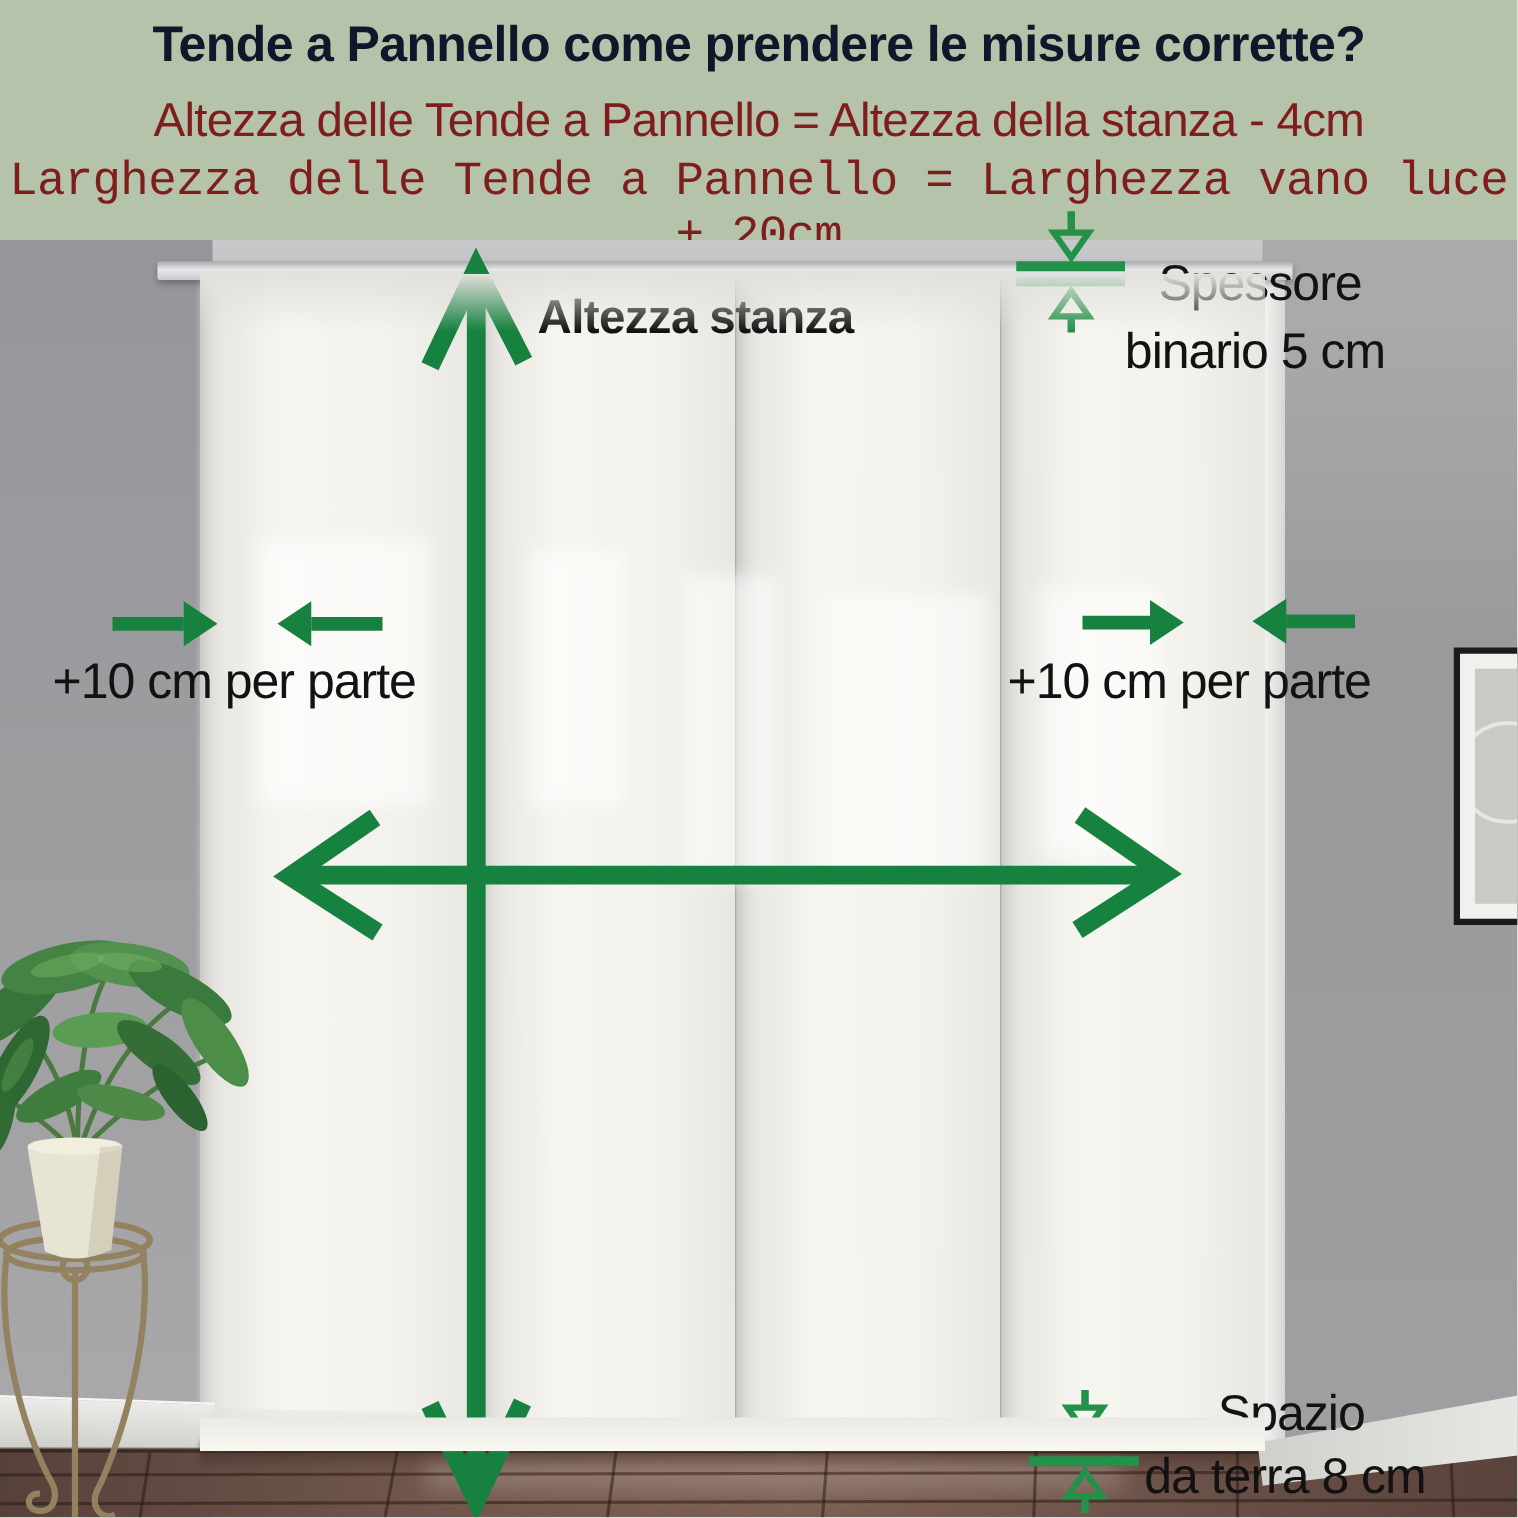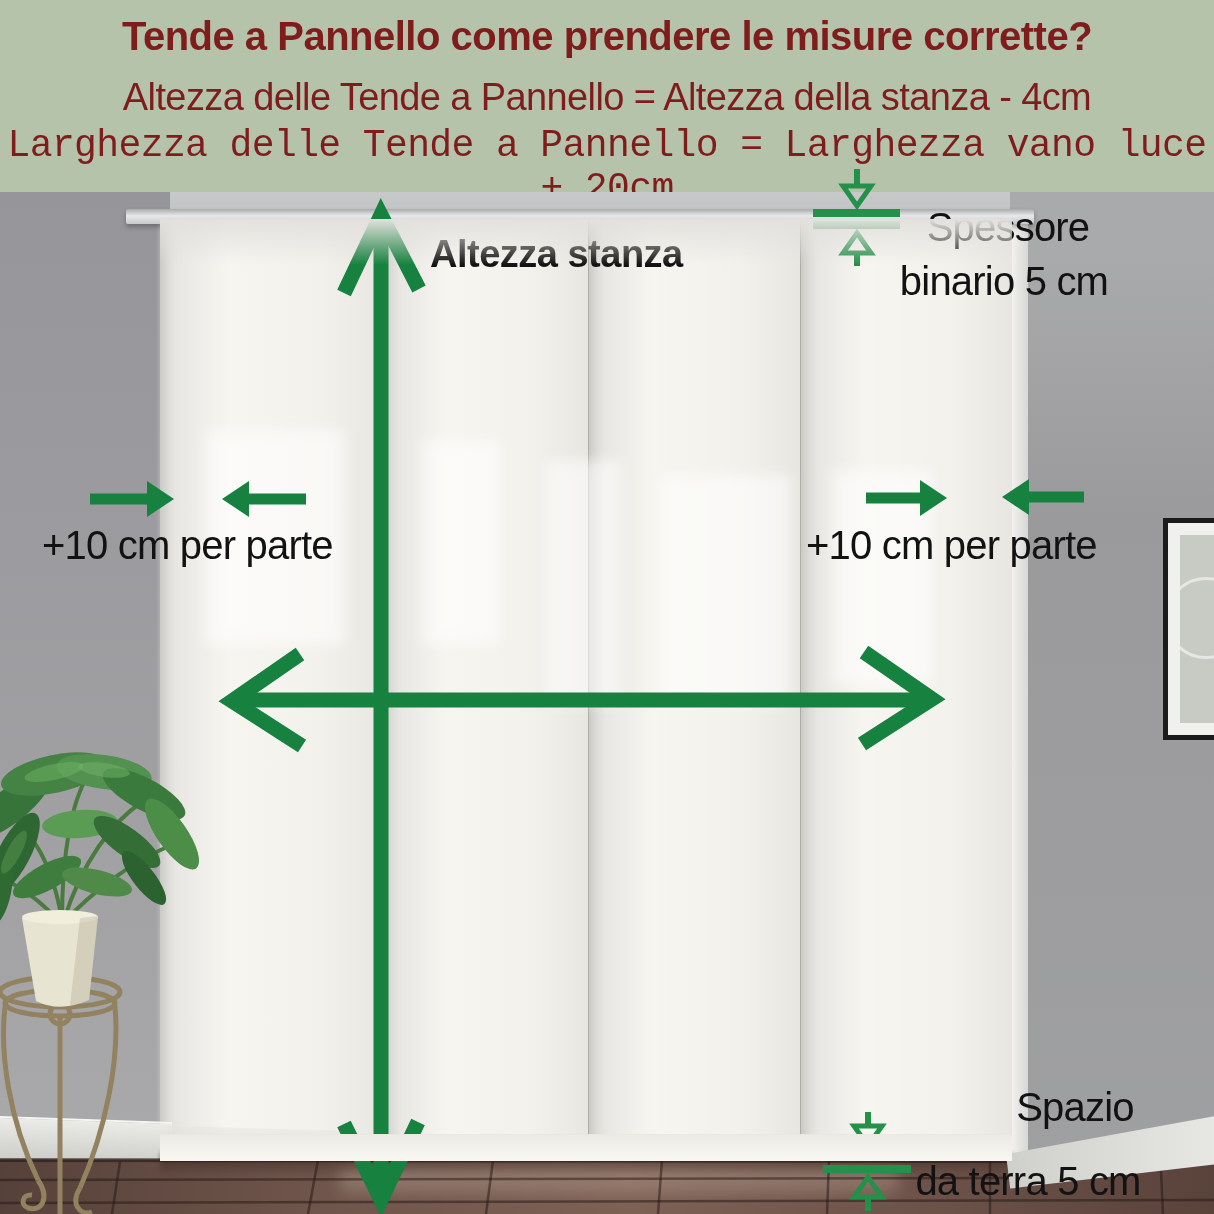--- a/index.html
+++ b/index.html
@@ -4,21 +4,21 @@
 <style>
   html,body{margin:0;padding:0;background:#ffffff;}
   #stage{
     position:relative;width:1214px;height:1214px;overflow:hidden;
     font-family:"Liberation Sans",sans-serif;color:#141414;
     background:#9b9b9d;
   }
   
   .header{position:absolute;left:0;top:0;width:1214px;height:192px;background:#b6c3ab;}
   .title{position:absolute;left:0;top:14px;width:100%;text-align:center;
-         font-size:40px;font-weight:bold;letter-spacing:-0.5px;color:#7f1d1d;}
+         font-size:40px;font-weight:bold;letter-spacing:-0.5px;color:#0f172a;}
   .formula{position:absolute;left:0;width:100%;text-align:center;
          font-size:38px;font-weight:normal;letter-spacing:-0.6px;color:#7f1d1d;}
   .f1{top:76px;} .f2{top:124px;font-family:Liberation Mono, monospace;}
   
   .ceiling{position:absolute;left:0;top:192px;width:1214px;height:100px;
     background:linear-gradient(180deg,#c8c9cb,#aeafb1);
     clip-path:polygon(0 0,100% 0,100% 96%,83.5% 27%,0 21%);}
   .wall-left{position:absolute;left:0;top:192px;width:170px;height:1022px;
     background:linear-gradient(180deg,#96969a 0%,#a0a0a3 60%,#ababac 100%);}
   .wall-left::after{content:"";position:absolute;right:0;top:20px;width:14px;height:100%;
@@ -78,21 +78,21 @@
   .label{position:absolute;color:#121212;line-height:1.18;white-space:nowrap;}
   .lab-bold{font-weight:bold;font-size:38px;letter-spacing:-0.5px;}
   .lab-reg{font-weight:normal;font-size:40px;letter-spacing:-0.8px;}
   .ctr{transform:translateX(-50%);}
   .room-height-label{left:430px;top:232px;}
   .opening-width-label{left:628px;top:704px;}
   .track-label-1{left:1008px;top:204px;}
   .track-label-2{left:1004px;top:258px;}
   .left-extra-label{left:42px;top:522px;}
   .right-extra-label{left:806px;top:522px;}
-  .floor-gap-label-1{left:1033px;top:1084px;margin-left:42px;}
+  .floor-gap-label-1{left:1033px;top:1108px;}
   .floor-gap-label-2{left:1028px;top:1158px;}
 </style>
 </head>
 <body>
 
 <div id="stage">
 
   <div class="header">
     <div class="title">Tende a Pannello come prendere le misure corrette?</div>
     <div class="formula f1">Altezza delle Tende a Pannello = Altezza della stanza - 4cm</div>
@@ -227,15 +227,15 @@
       <path d="M868,1197 L868,1211" stroke-width="6"></path>
     </g>
   </svg>
 
   <div class="label lab-bold room-height-label">Altezza stanza</div>
   <div class="label lab-reg ctr track-label-1">Spessore</div>
   <div class="label lab-reg ctr track-label-2">binario 5 cm</div>
   <div class="label lab-reg left-extra-label">+10 cm per parte</div>
   <div class="label lab-reg right-extra-label">+10 cm per parte</div>
   <div class="label lab-reg ctr floor-gap-label-1">Spazio</div>
-  <div class="label lab-reg ctr floor-gap-label-2">da terra 5 cm</div>
+  <div class="label lab-reg ctr floor-gap-label-2">da terra 8 cm</div>
 
 </div>
 
 </body></html>

